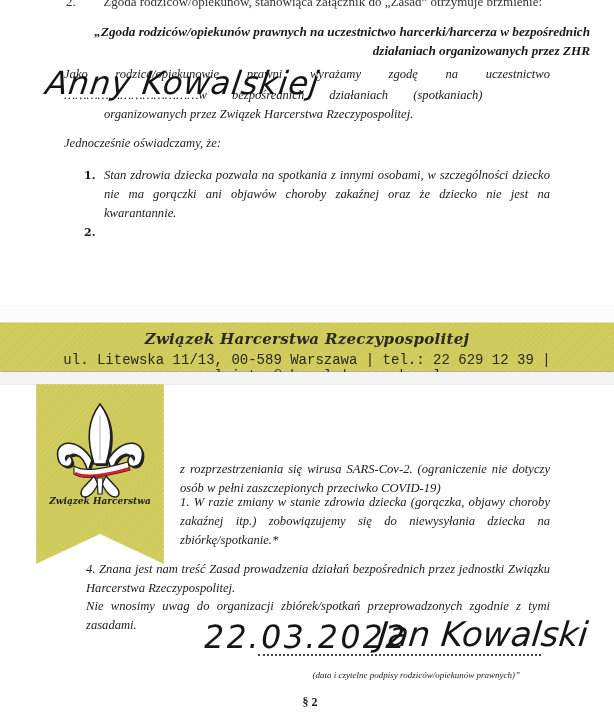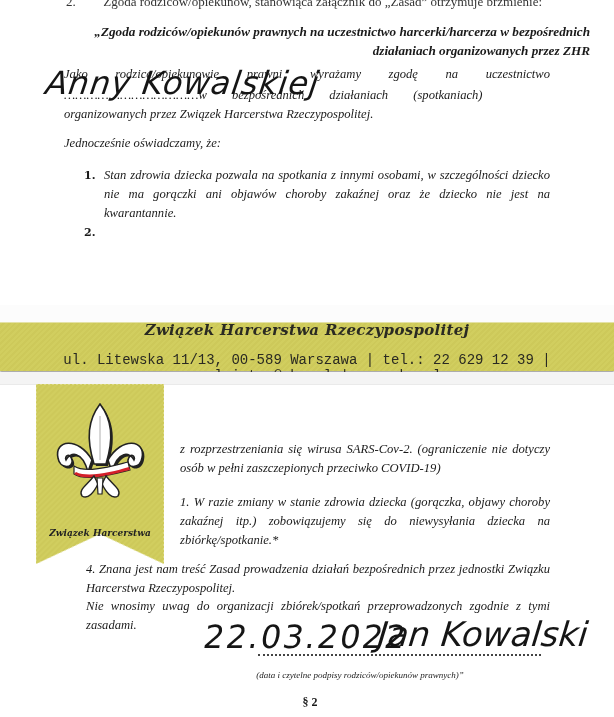--- a/index.html
+++ b/index.html
@@ -28,42 +28,42 @@
   .list-item { position: absolute; left: 104px; width: 446px; font-size: 12.6px; line-height: 19px; text-align: justify; font-style: italic; }
 
   .band-top-gap { left: 0; top: 305px; width: 614px; height: 17px; background: #fcfcfc; }
   .banner {
     left: 0; top: 322px; width: 614px; height: 48px;
     background: repeating-linear-gradient(135deg, #d1ce5f 0 2px, #cdc95a 2px 4px);
     box-shadow: 0 2px 2px rgba(0,0,0,0.35);
     border-top: 1px solid #e4e2a6;
   }
   .banner-title {
-    left: 0; top: 321px; width: 614px; text-align: center;
+    left: 0; top: 330px; width: 614px; text-align: center;
     font-family: "DejaVu Serif", serif; font-style: italic; font-weight: bold;
     font-size: 15px; color: #2a2a22; letter-spacing: 0.3px;
   }
   .banner-sub {
     left: 0; top: 352px; width: 614px; text-align: center;
     font-family: Liberation Mono, monospace; font-size: 14px; color: #2a2a22;
   }
   .below-banner { left: 0; top: 372px; width: 614px; height: 12px; background: #f4f4f4; border-bottom: 1px solid #eaeaea; }
 
   .ribbon { left: 36px; top: 384px; width: 128px; height: 180px; }
   .ribbon-text {
     left: 36px; top: 494px; width: 128px; text-align: center;
     font-family: "DejaVu Serif", serif; font-style: italic; font-weight: bold;
-    font-size: 9px; line-height: 14px; color: #222; margin-top: 32px;
+    font-size: 9px; line-height: 14px; color: #222;
   }
 
   .sig-line {
     left: 258px; top: 654px; width: 283px; border-top: 2px dotted #444; height: 0;
   }
   .caption {
-    left: 200px; top: 670px; width: 320px; text-align: center;
+    left: 200px; top: 670px; width: 320px; text-align: right;
     font-size: 9px; font-style: italic; color: #222;
   }
   .section {
     left: 280px; top: 695px; width: 60px; text-align: center;
     font-size: 12px; font-weight: bold;
   }
   .hand {
     font-family: "DejaVu Sans", sans-serif; color: #151515;
   }
 </style>
@@ -75,21 +75,21 @@
   <span>Zgoda rodziców/opiekunów, stanowiąca załącznik do „Zasad” otrzymuje brzmienie:</span>
 </div>
 
 <div class="abs title">„Zgoda rodziców/opiekunów prawnych na uczestnictwo harcerki/harcerza w bezpośrednich działaniach organizowanych przez ZHR</div>
 
 <div class="abs para justify-full" style="top:65px;">Jako rodzice/opiekunowie prawni wyrażamy zgodę na uczestnictwo</div>
 <div class="abs para" style="top:86px; display:flex; justify-content:space-between;">
   <span>………………………………</span>
   <span style="flex:1; word-spacing:22px;">w bezpośrednich działaniach (spotkaniach)</span>
 </div>
-<div class="abs para" style="top:105px;">organizowanych przez Związek Harcerstwa Rzeczypospolitej.</div>
+<div class="abs para" style="top:105px;margin-left:40px;">organizowanych przez Związek Harcerstwa Rzeczypospolitej.</div>
 
 <div class="abs hand" style="left:46px; top:64px; font-size:32px; font-style:italic; transform:skewX(-8deg); letter-spacing:1px;">Anny Kowalskiej</div>
 
 <div class="abs para" style="top:134px;">Jednocześnie oświadczamy, że:</div>
 
 <div class="list-item" style="top:166px;">
   <span class="list-num">1.</span>
   <span>Stan zdrowia dziecka pozwala na spotkania z innymi osobami, w szczególności dziecko nie ma gorączki ani objawów choroby zakaźnej oraz że dziecko nie jest na kwarantannie.</span>
 </div>
 <div class="list-item" style="top:223px;">
@@ -128,21 +128,21 @@
 
     <path d="M-6 20 C-14 30 -22 34 -18 40 C-12 44 -6 36 -2 28 Z" fill="#fff" stroke="#222" stroke-width="1.4"></path>
     <path d="M6 20 C14 30 22 34 18 40 C12 44 6 36 2 28 Z" fill="#fff" stroke="#222" stroke-width="1.4"></path>
     <path d="M-3 22 L3 22 L2 38 L-2 38 Z" fill="#fff" stroke="#222" stroke-width="1.2"></path>
   </g>
 </svg>
 <div class="abs ribbon-text">
   <div>Związek Harcerstwa</div>
 </div>
 
-<div class="abs para" style="left:180px; width:370px; top:440px;">z rozprzestrzeniania się wirusa SARS-Cov-2. (ograniczenie nie dotyczy osób w pełni zaszczepionych przeciwko COVID-19)</div>
+<div class="abs para" style="left:180px; width:370px; top:460px;">z rozprzestrzeniania się wirusa SARS-Cov-2. (ograniczenie nie dotyczy osób w pełni zaszczepionych przeciwko COVID-19)</div>
 <div class="abs para" style="left:180px; width:370px; top:493px;">1. W razie zmiany w stanie zdrowia dziecka (gorączka, objawy choroby zakaźnej itp.) zobowiązujemy się do niewysyłania dziecka na zbiórkę/spotkanie.*</div>
 <div class="abs para" style="left:86px; width:464px; top:560px;">4. Znana jest nam treść Zasad prowadzenia działań bezpośrednich przez jednostki Związku Harcerstwa Rzeczypospolitej.</div>
 <div class="abs para" style="left:86px; width:464px; top:597px;">Nie wnosimy uwag do organizacji zbiórek/spotkań przeprowadzonych zgodnie z tymi zasadami.</div>
 
 <div class="abs hand" style="left:204px; top:618px; font-size:32px; transform:skewX(-10deg); letter-spacing:2px;">22.03.2022</div>
 <div class="abs hand" style="left:378px; top:614px; font-size:34px; font-style:italic; transform:skewX(-6deg);">Jan Kowalski</div>
 <div class="abs sig-line"></div>
 <div class="abs caption">(data i czytelne podpisy rodziców/opiekunów prawnych)”</div>
 <div class="abs section">§ 2</div>
 

